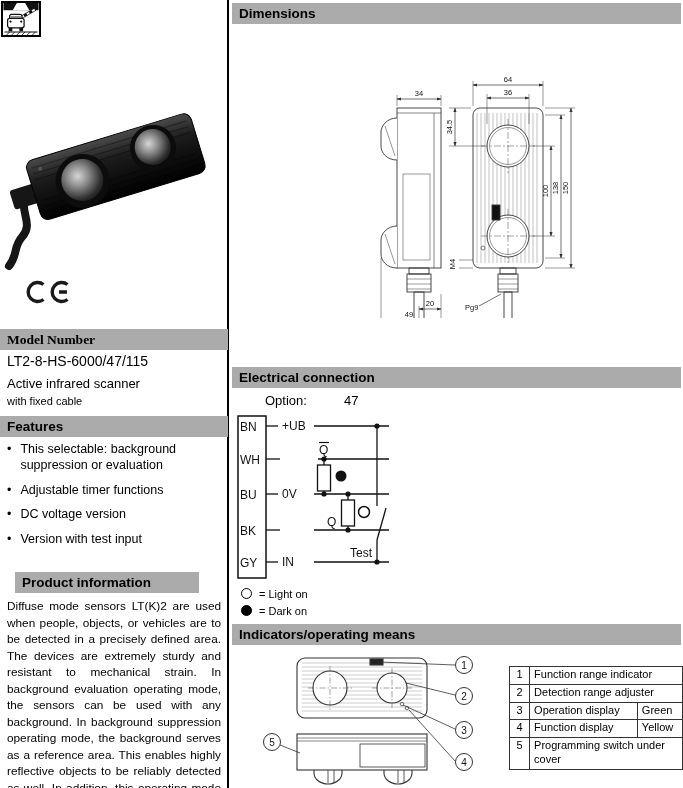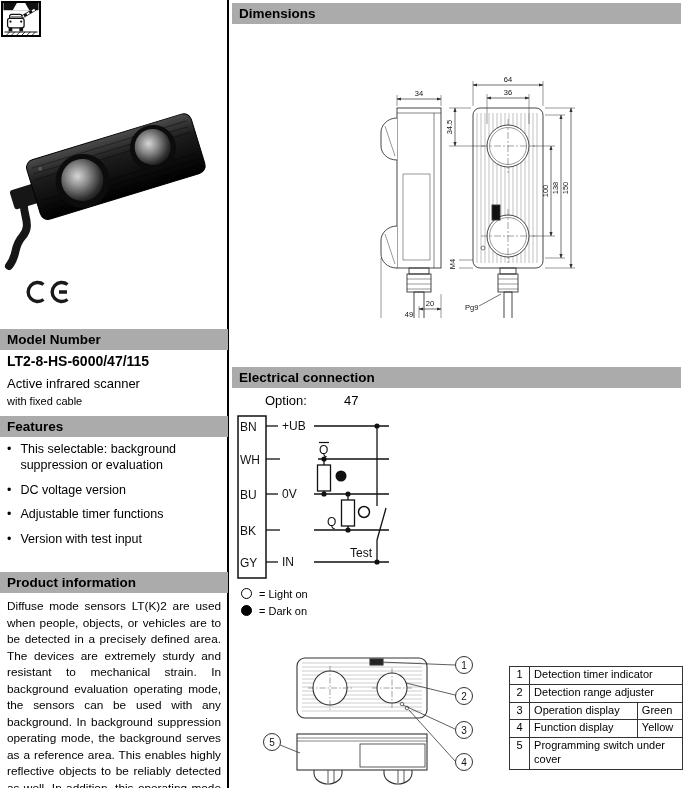--- a/index.html
+++ b/index.html
@@ -4,21 +4,21 @@
 <style>
   html,body{margin:0;padding:0;background:#fff;}
   .page{position:relative;width:683px;height:788px;background:#fff;overflow:hidden;
         font-family:"Liberation Sans",sans-serif;color:#000;}
   .vdivider{position:absolute;left:227px;top:0;width:2px;height:788px;background:#000;}
   .abs{position:absolute;}
   .bar{background:#ababab;font-weight:bold;font-size:13.5px;padding:3px 0 2px 7px;
        box-sizing:border-box;height:21px;line-height:16px;}
   
   .icon-box{left:1px;top:1px;width:40px;height:36px;border:2px solid #000;background:#fff;box-sizing:border-box;}
-  .model-number{left:7px;top:353px;font-size:14px;font-weight:bold;}
+  .model-number{left:7px;top:353px;font-size:14px;font-weight:normal;}
   .model-desc1{left:7px;top:376px;font-size:13px;}
   .model-desc2{left:7px;top:395px;font-size:11px;}
   .features-list{left:7px;top:442px;width:216px;}
   .feature{display:flex;gap:9px;font-size:12.5px;line-height:1.26;margin-bottom:9px;}
   .feature::before{content:"\2022";font-size:12.5px;}
   .prodinfo{left:7px;top:598px;width:214px;font-size:11.8px;line-height:1.4;text-align:justify;}
   
   .rightcol{left:232px;top:0;width:451px;height:612px;}
   .rbar{width:449px;}
   .option-label{font-size:13px;}
@@ -81,46 +81,46 @@
       <circle cx="38" cy="103" r="2" fill="#555"></circle>
     </g>
     <path d="M26 150 C 10 163, 32 178, 18 193 C 9 203, 14 211, 5 222" fill="none" stroke="#161616" stroke-width="8" stroke-linecap="round"></path>
   </svg>
 
   <svg class="abs" style="left:26px;top:278px;" width="46" height="28" viewBox="0 0 46 26">
     <path d="M17.5 5.5 A9.5 9.5 0 1 0 17.5 20.5" fill="none" stroke="#1a1a1a" stroke-width="3.4"></path>
     <path d="M41.5 5.5 A9.5 9.5 0 1 0 41.5 20.5 M33 13 H41" fill="none" stroke="#1a1a1a" stroke-width="3.4"></path>
   </svg>
 
-  <div class="abs bar" style="left:0;top:329px;width:228px;">
+  <div class="abs bar" style="left:0;top:329px;width:228px;font-family:Liberation Serif, serif;">
     <span>Model Number</span>
   </div>
   <div class="abs model-number">LT2-8-HS-6000/47/115</div>
   <div class="abs model-desc1">Active infrared scanner</div>
   <div class="abs model-desc2">with fixed cable</div>
 
   <div class="abs bar" style="left:0;top:416px;width:228px;">
     <span>Features</span>
   </div>
   <div class="abs features-list">
     <div class="feature">
         <span>This selectable: background suppression or evaluation</span>
       </div>
     <div class="feature">
+        <span>Adjustable timer functions</span>
+      </div>
+    <div class="feature">
         <span>DC voltage version</span>
-      </div>
-    <div class="feature">
-        <span>Adjustable timer functions</span>
       </div>
     <div class="feature">
         <span>Version with test input</span>
       </div>
   </div>
 
-  <div class="abs bar" style="left:0;top:572px;width:228px;">
+  <div class="abs bar" style="left:15px;top:572px;width:184px;">
     <span>Product information</span>
   </div>
   <div class="abs prodinfo">Diffuse mode sensors LT(K)2 are used when people, objects, or vehicles are to be detected in a precisely defined area. The devices are extremely sturdy and resistant to mechanical strain. In background evaluation operating mode, the sensors can be used with any background. In background suppression operating mode, the background serves as a reference area. This enables highly reflective objects to be reliably detected as well. In addition, this operating mode offers an option for testing.</div>
 
   <div class="abs rightcol">
 
     <div class="abs bar rbar" style="left:0;top:3px;">
       <span>Dimensions</span>
     </div>
 
@@ -264,20 +264,23 @@
       <div class="legend-row">
         <span class="lg-circle"></span>
         <span>= Light on</span>
       </div>
       <div class="legend-row">
         <span class="lg-circle lg-filled"></span>
         <span>= Dark on</span>
       </div>
     </div>
 
+    <div class="abs bar rbar" style="left:0;top:624px;">
+      <span>Indicators/operating means</span>
+    </div>
 
     <svg class="abs" style="left:10px;top:650px;" width="240" height="136" viewBox="0 0 240 136">
       <g stroke="#333" fill="none" stroke-width="1.1">
         <rect x="55" y="8" width="130" height="60" rx="8" fill="#fff"></rect>
         <path d="M60 13 H180 M60 17 H180 M60 21 H180 M60 25 H180 M60 29 H180 M60 33 H180 M60 37 H180 M60 41 H180 M60 45 H180 M60 49 H180 M60 53 H180 M60 57 H180 M60 61 H180" stroke="#999" stroke-width="0.5"></path>
         <circle cx="88" cy="38" r="17" fill="#fff"></circle>
         <circle cx="150" cy="38" r="15" fill="#fff"></circle>
         <path d="M66 38 H110 M88 16 V60 M130 38 H170 M150 18 V58" stroke="#444" stroke-width="0.5" stroke-dasharray="6 2 1.5 2"></path>
         <rect x="128" y="9" width="13" height="6" fill="#222"></rect>
         <circle cx="160" cy="54" r="1.8" stroke-width="0.7"></circle>
@@ -311,21 +314,21 @@
         <text x="222" y="115.5" font-size="10" text-anchor="middle" fill="#111">4</text>
         <circle cx="30" cy="92" r="8.5" fill="#fff" stroke="#333"></circle>
         <text x="30" y="95.5" font-size="10" text-anchor="middle" fill="#111">5</text>
       </g>
     </svg>
 
     <table class="ind abs" style="left:277px;top:666px;">
       <tbody>
           <tr>
         <td class="cnum">1</td>
-        <td class="clabel" colspan="2">Detection timer indicator</td>
+        <td class="clabel" colspan="2">Function range indicator</td>
       </tr>
       <tr>
         <td class="cnum">2</td>
         <td class="clabel" colspan="2">Detection range adjuster</td>
       </tr>
       <tr>
         <td class="cnum">3</td>
         <td class="clabel">Operation display</td>
         <td class="cval">Green</td>
       </tr>

